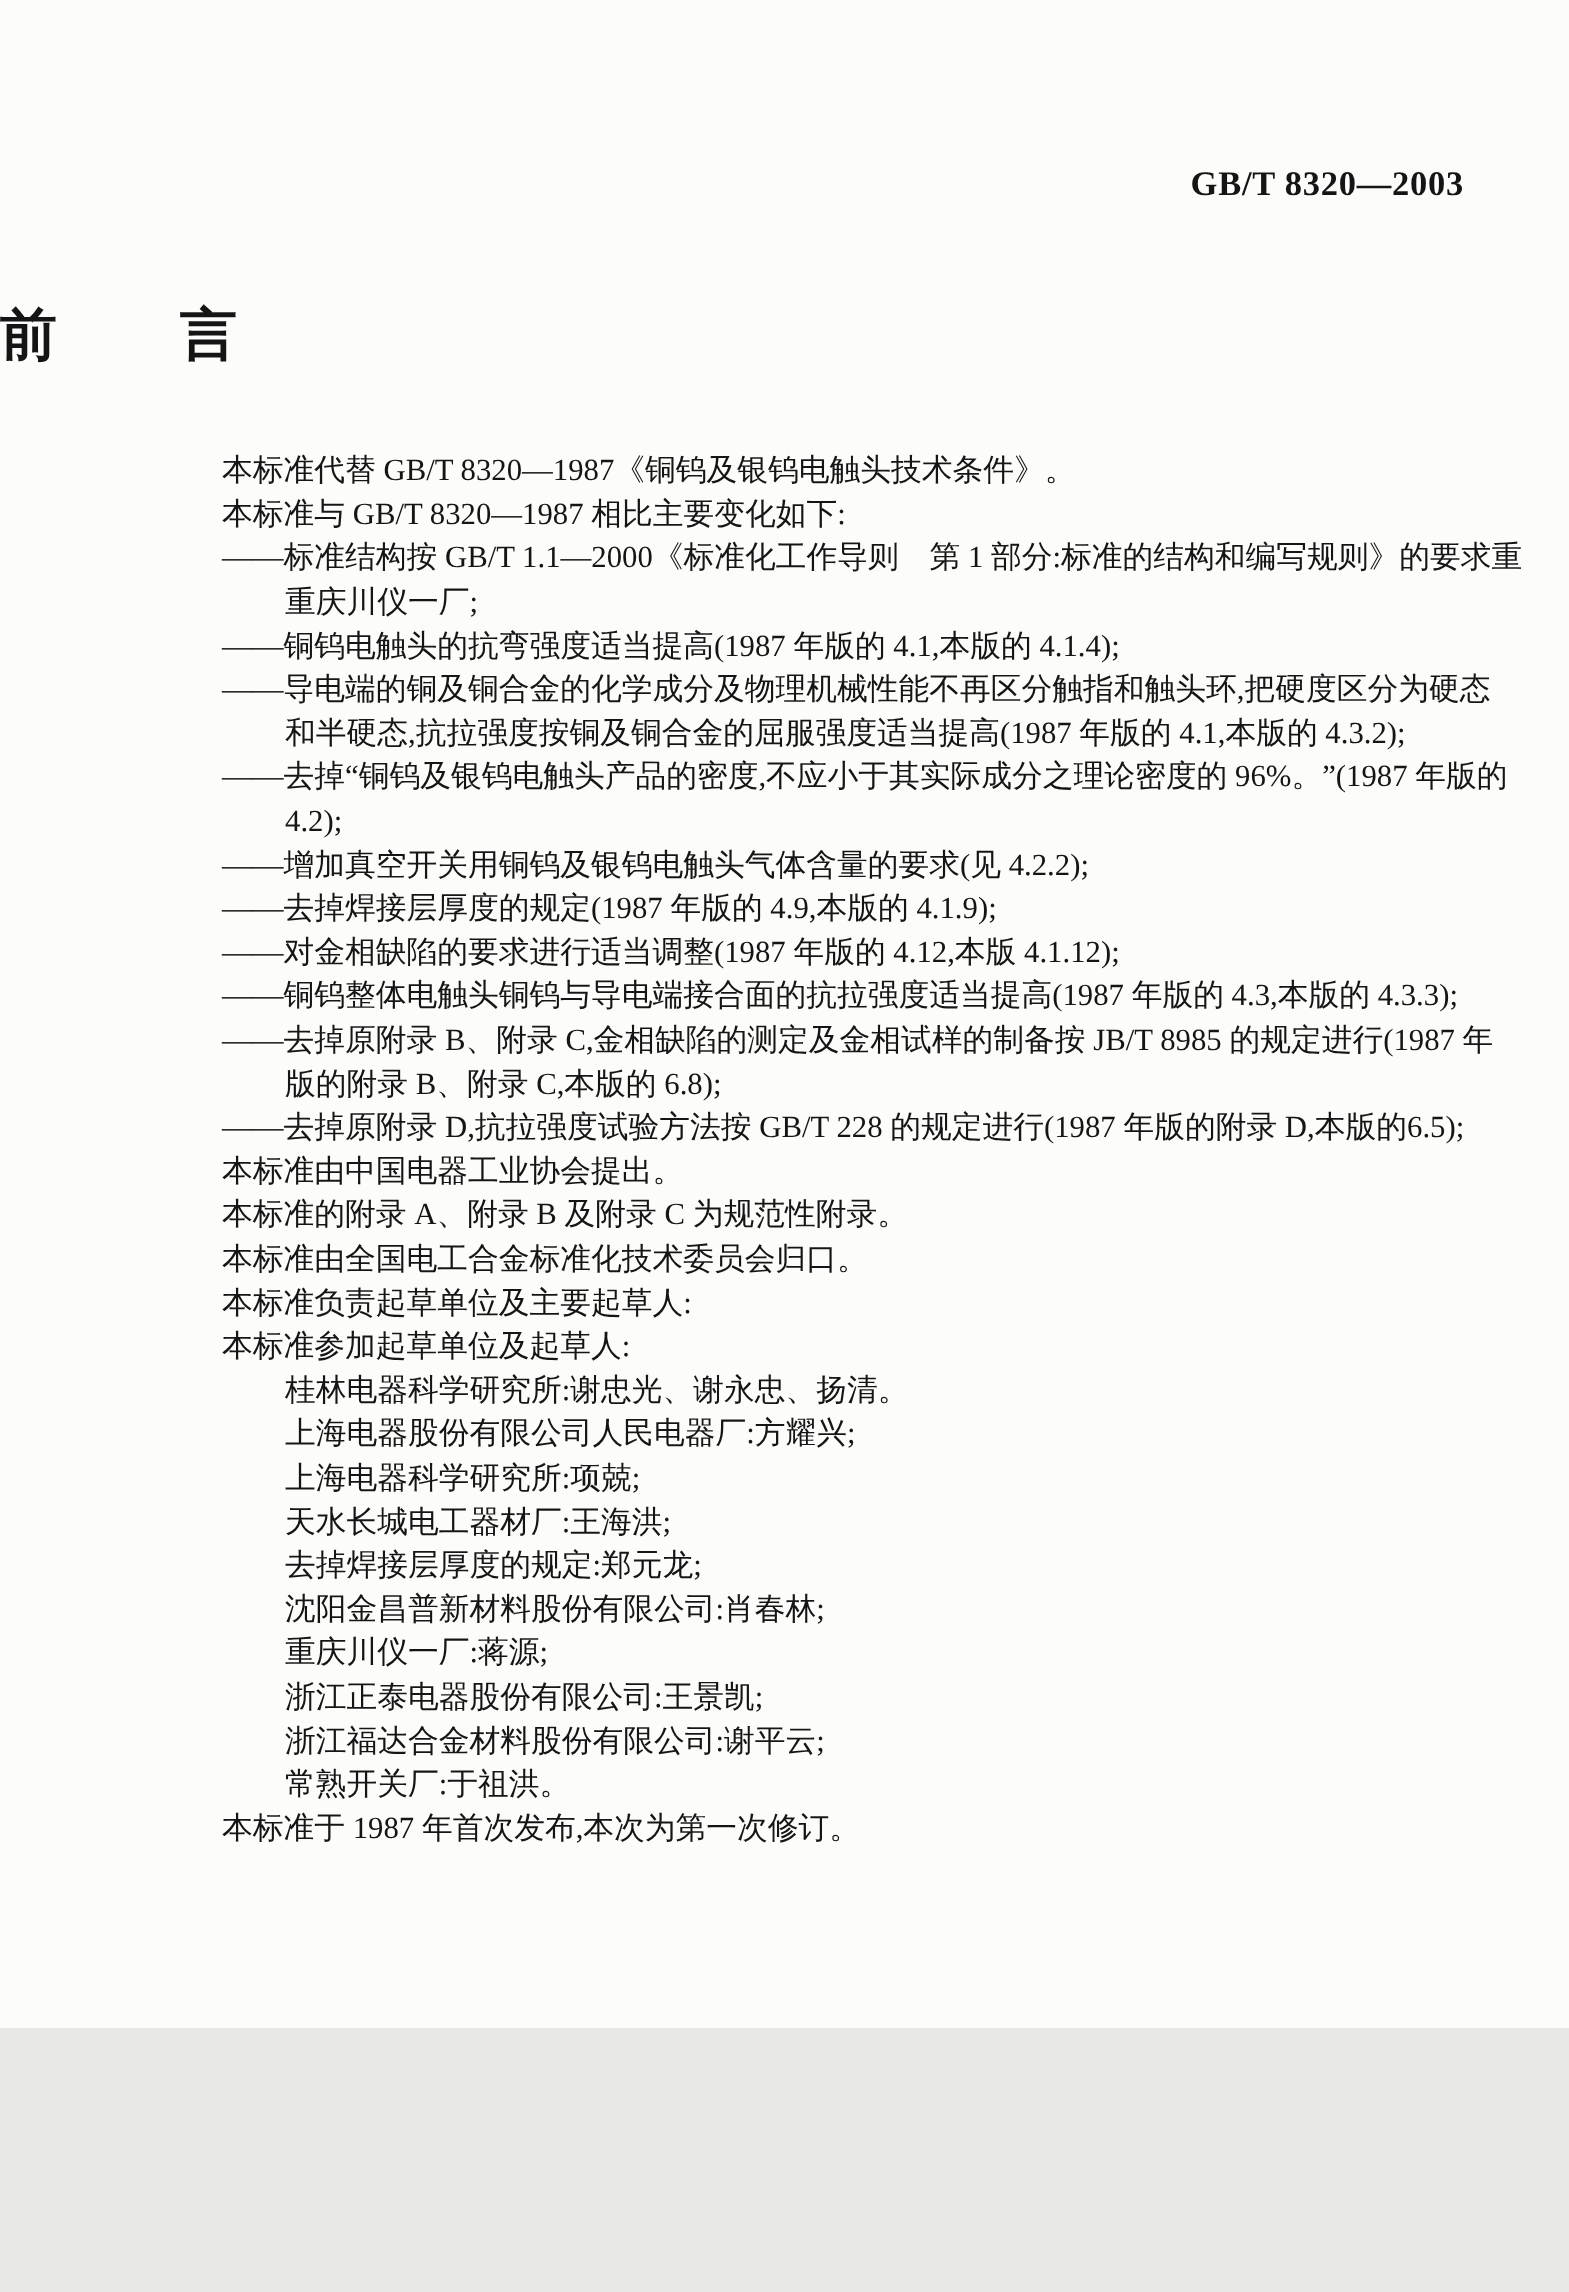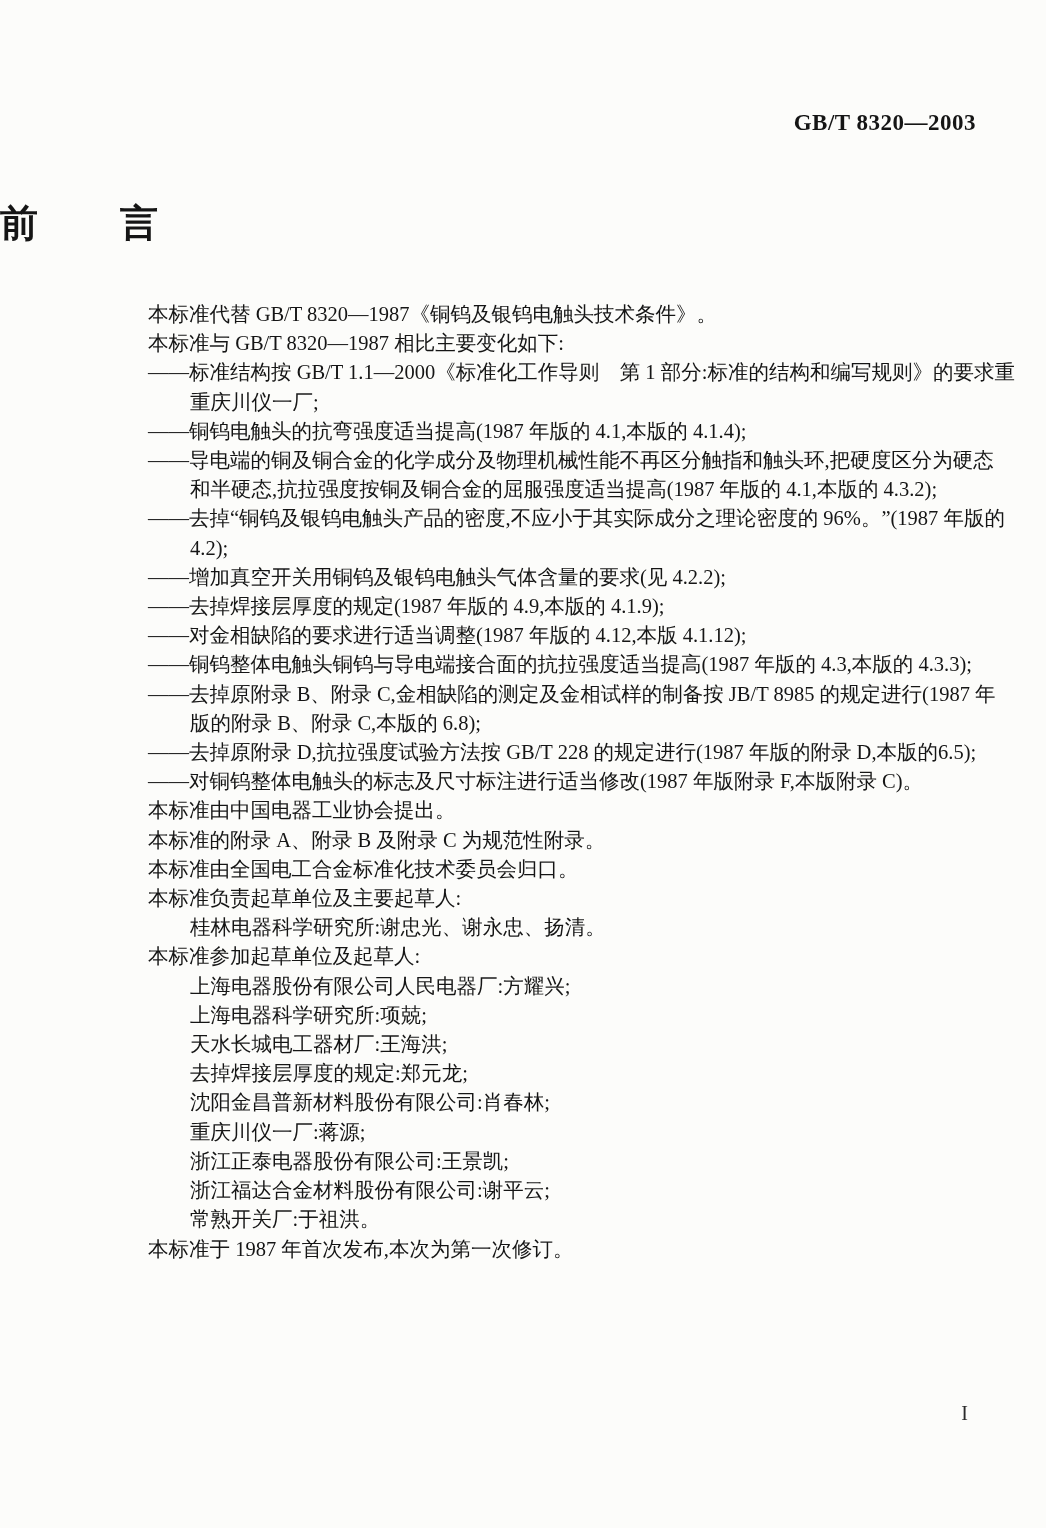--- a/index.html
+++ b/index.html
@@ -3,21 +3,21 @@
 <meta charset="utf-8">
 <style>
   html, body {
     margin: 0;
     padding: 0;
     background: #e8e8e6;
   }
   .page {
     position: relative;
     width: 1046px;
-    height: 1528px;
+    height: 1352px;
     margin: 0 auto;
     background: #fcfcfa;
     color: #151515;
     font-family: "Liberation Serif", "DejaVu Serif", serif;
     overflow: hidden;
   }
   .doc-code {
     position: absolute;
     top: 110px;
     right: 70px;
@@ -79,27 +79,26 @@
       <div class="line indent-1">和半硬态,抗拉强度按铜及铜合金的屈服强度适当提高(1987 年版的 4.1,本版的 4.3.2);</div>
       <div class="line indent-0">——去掉“铜钨及银钨电触头产品的密度,不应小于其实际成分之理论密度的 96%。”(1987 年版的</div>
       <div class="line indent-1">4.2);</div>
       <div class="line indent-0">——增加真空开关用铜钨及银钨电触头气体含量的要求(见 4.2.2);</div>
       <div class="line indent-0">——去掉焊接层厚度的规定(1987 年版的 4.9,本版的 4.1.9);</div>
       <div class="line indent-0">——对金相缺陷的要求进行适当调整(1987 年版的 4.12,本版 4.1.12);</div>
       <div class="line indent-0">——铜钨整体电触头铜钨与导电端接合面的抗拉强度适当提高(1987 年版的 4.3,本版的 4.3.3);</div>
       <div class="line indent-0">——去掉原附录 B、附录 C,金相缺陷的测定及金相试样的制备按 JB/T 8985 的规定进行(1987 年</div>
       <div class="line indent-1">版的附录 B、附录 C,本版的 6.8);</div>
       <div class="line indent-0">——去掉原附录 D,抗拉强度试验方法按 GB/T 228 的规定进行(1987 年版的附录 D,本版的6.5);</div>
-      <div class="line indent-0">——对铜钨整体电触头的标志及尺寸标注进行适当修改(1987 年版附录 F,本版附录 C)。</div>
       <div class="line indent-0">本标准由中国电器工业协会提出。</div>
       <div class="line indent-0">本标准的附录 A、附录 B 及附录 C 为规范性附录。</div>
       <div class="line indent-0">本标准由全国电工合金标准化技术委员会归口。</div>
       <div class="line indent-0">本标准负责起草单位及主要起草人:</div>
+      <div class="line indent-0">本标准参加起草单位及起草人:</div>
       <div class="line indent-1">桂林电器科学研究所:谢忠光、谢永忠、扬清。</div>
-      <div class="line indent-0">本标准参加起草单位及起草人:</div>
       <div class="line indent-1">上海电器股份有限公司人民电器厂:方耀兴;</div>
       <div class="line indent-1">上海电器科学研究所:项兢;</div>
       <div class="line indent-1">天水长城电工器材厂:王海洪;</div>
       <div class="line indent-1">去掉焊接层厚度的规定:郑元龙;</div>
       <div class="line indent-1">沈阳金昌普新材料股份有限公司:肖春林;</div>
       <div class="line indent-1">重庆川仪一厂:蒋源;</div>
       <div class="line indent-1">浙江正泰电器股份有限公司:王景凯;</div>
       <div class="line indent-1">浙江福达合金材料股份有限公司:谢平云;</div>
       <div class="line indent-1">常熟开关厂:于祖洪。</div>
       <div class="line indent-0">本标准于 1987 年首次发布,本次为第一次修订。</div>

